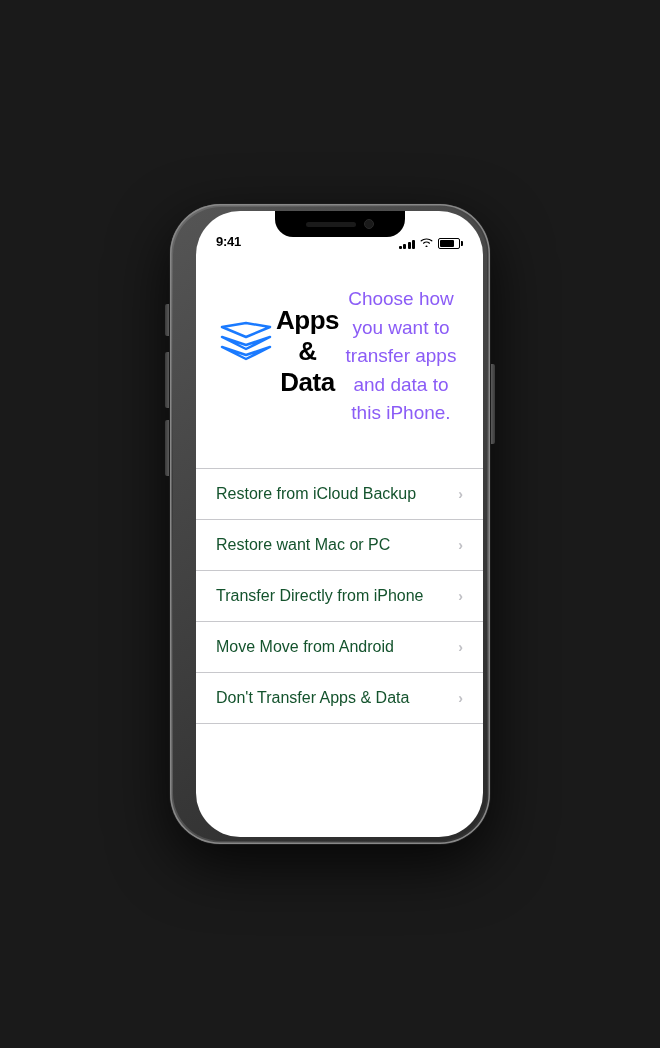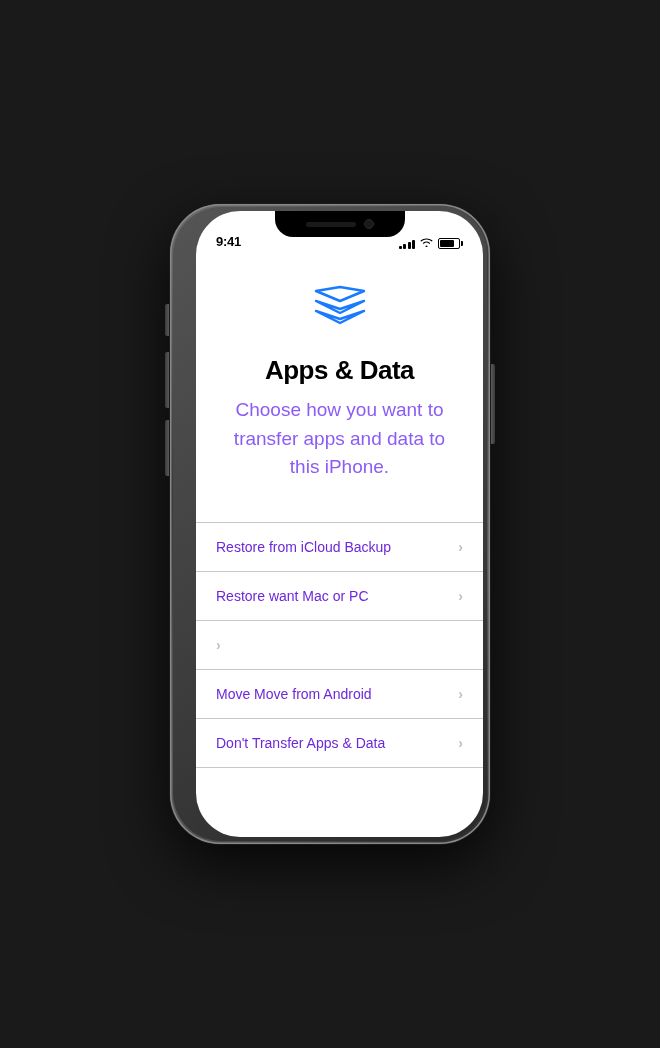--- a/index.html
+++ b/index.html
@@ -188,23 +188,23 @@
       top: 44px;
       left: 0;
       right: 0;
       bottom: 0;
       overflow-y: auto;
       padding: 20px 0 30px;
     }
 
     .hero-section {
       display: flex;
-      flex-direction: column;
-      align-items: center;
-      padding: 10px 32px 20px;
+      flex-direction: row;
+      align-items: center;
+      padding: 10px 20px 20px;
       justify-content: flex-end;
     }
 
     .layers-icon {
       margin-bottom: 14px;
     }
 
     .page-title {
       font-size: 26px;
       font-weight: 700;
@@ -231,22 +231,22 @@
       display: flex;
       align-items: center;
       justify-content: space-between;
       padding: 16px 20px;
       border-bottom: 0.5px solid #c8c8cc;
       cursor: pointer;
       background: #fff;
     }
 
     .option-label {
-      font-size: 14px;
-      color: #6d28d9;
+      font-size: 16px;
+      color: #14532d;
       font-weight: 400;
     }
 
     .chevron {
       color: #c0c0c5;
       font-size: 14px;
       font-weight: 600;
     }
   </style>
 </head>
@@ -313,20 +313,21 @@
         <div class="options-list">
           <div class="option-item">
             <span class="option-label">Restore from iCloud Backup</span>
             <span class="chevron">›</span>
           </div>
           <div class="option-item">
             <span class="option-label">Restore want Mac or PC</span>
             <span class="chevron">›</span>
           </div>
           <div class="option-item">
+            <span class="option-label">Transfer Directly from iPhone</span>
             <span class="chevron">›</span>
           </div>
           <div class="option-item">
             <span class="option-label">Move Move from Android</span>
             <span class="chevron">›</span>
           </div>
           <div class="option-item">
             <span class="option-label">Don't Transfer Apps &amp; Data</span>
             <span class="chevron">›</span>
           </div>

